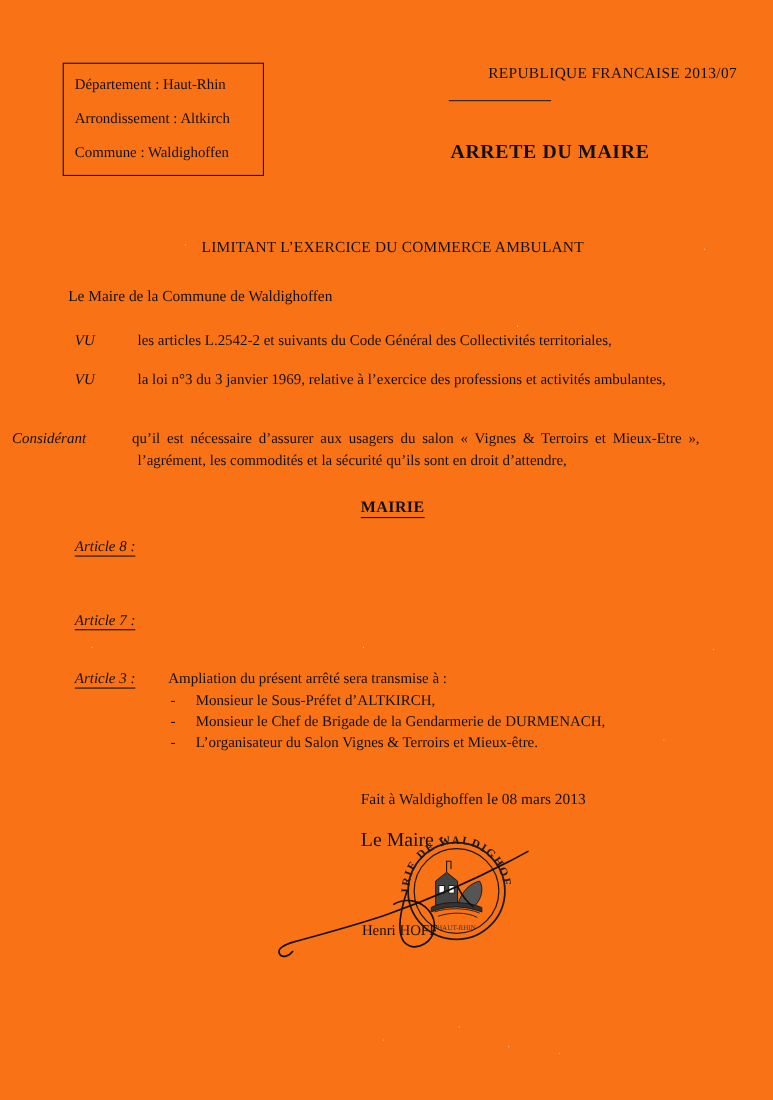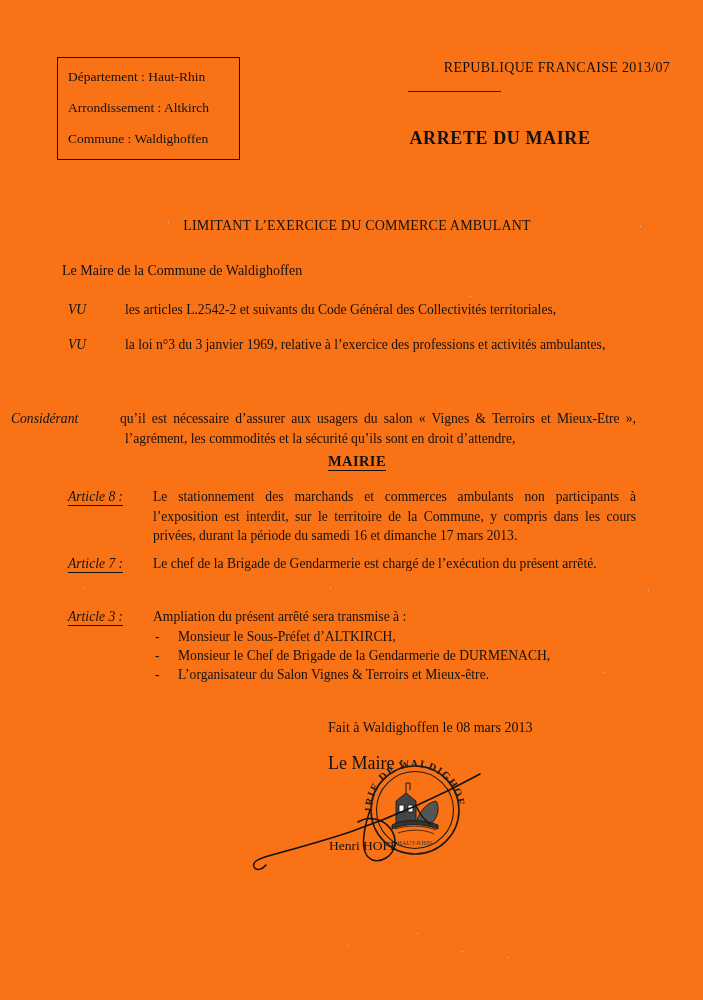--- a/index.html
+++ b/index.html
@@ -98,21 +98,20 @@
   .clause .txt {
     display: block;
     margin-left: 57px;
     text-align: justify;
     text-justify: inter-word;
   }
   .clause.considerant .txt {
     margin-left: 57px;
     text-indent: -57px;
     padding-left: 0;
-    margin-top: 20px;
   }
   .clause.considerant .txt .cw {
     font-style: italic;
     display: inline-block;
     width: 52px;
   }
 
   .vu1 { top: 300px; }
   .vu2 { top: 335px; }
   .considerant { top: 389px; }
@@ -251,26 +250,24 @@
   </div>
 
   <div class="clause considerant">
     <span class="txt"><span class="cw">Considérant</span><span>qu’il est nécessaire d’assurer aux usagers du salon « Vignes &amp; Terroirs et Mieux-Etre », l’agrément, les commodités et la sécurité qu’ils sont en droit d’attendre,</span></span>
   </div>
 
   <div class="arrete-word"><span>MAIRIE</span></div>
 
   <div class="article art1">
     <span class="alabel"><span>Article 8 :</span></span>
-    <span class="abody">Le stationnement des marchands et commerces ambulants non participants à l’exposition est interdit, sur le territoire de la Commune, y compris dans les cours privées, durant la période du samedi 16 et dimanche 17 mars 2013.</span>
   </div>
 
   <div class="article art2">
     <span class="alabel"><span>Article 7 :</span></span>
-    <span class="abody">Le chef de la Brigade de Gendarmerie est chargé de l’exécution du présent arrêté.</span>
   </div>
 
   <div class="article art3">
     <span class="alabel"><span>Article 3 :</span></span>
     <span class="abody noj">Ampliation du présent arrêté sera transmise à :</span>
     <ul class="sublist" style="margin-left:85px;">
       <li><span class="dash">-</span><span>Monsieur le Sous-Préfet d’ALTKIRCH,</span></li>
       <li><span class="dash">-</span><span>Monsieur le Chef de Brigade de la Gendarmerie de DURMENACH,</span></li>
       <li><span class="dash">-</span><span>L’organisateur du Salon Vignes &amp;  Terroirs et Mieux-être.</span></li>
     </ul>

